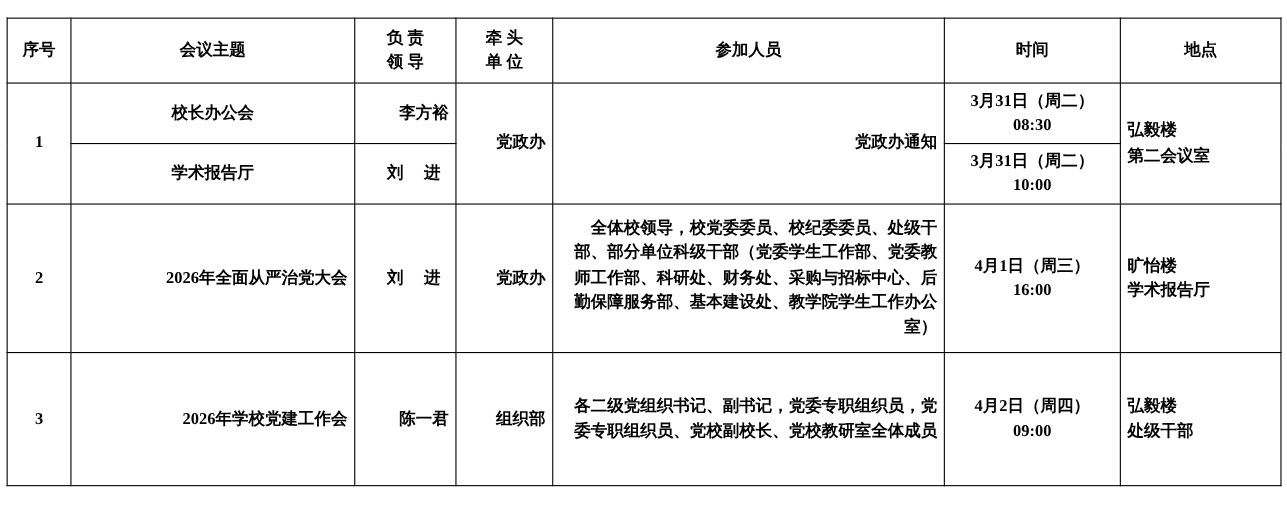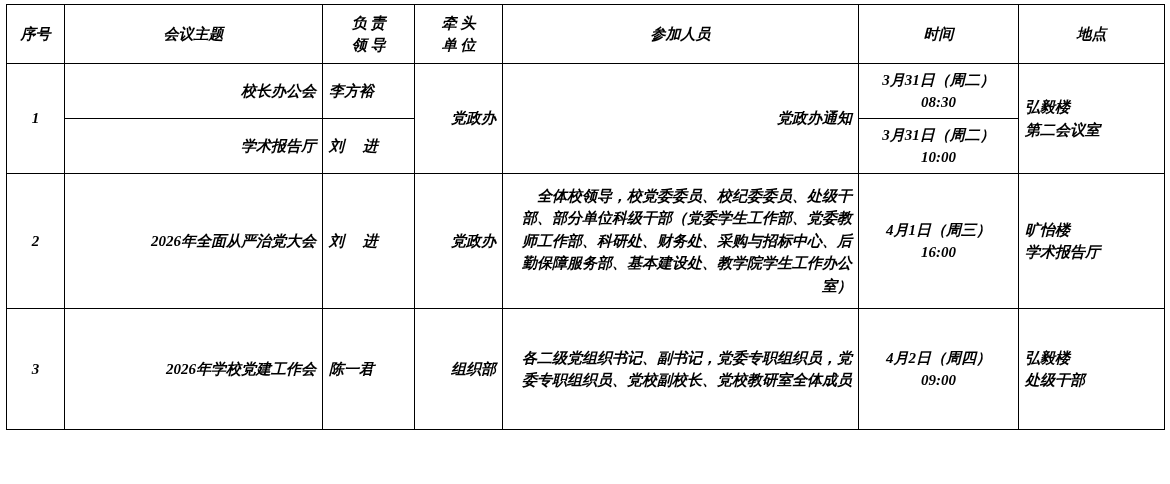--- a/index.html
+++ b/index.html
@@ -12,22 +12,21 @@
     height: 484px;
     font-family: "Liberation Serif", "DejaVu Serif", serif;
     color: #000000;
     overflow: hidden;
   }
   .sheet {
     position: relative;
     width: 1170px;
     height: 396px;
     box-sizing: border-box;
-    padding: 4px 6px 0 6px;
-    font-style: italic;
+    padding: 16px 6px 0 6px;
   }
   table.schedule {
     border-collapse: collapse;
     table-layout: fixed;
     width: 1158px;
     margin: 0;
   }
   table.schedule td, table.schedule th {
     border: 1px solid #000000;
     padding: 4px 6px;
@@ -56,25 +55,25 @@
     line-height: 1.25;
   }
   td.center {
     text-align: right;
   }
   .cell-no {
     text-align: center;
     font-size: 15px;
   }
   .topic-cell {
-    text-align: right;
+    text-align: center;
     height: 46px;
   }
   .leader-cell {
-    text-align: left;
+    text-align: right;
   }
   .spaced {
     letter-spacing: 0.5em;
     padding-left: 0.5em;
     margin-top: 32px;
   }
   .time-cell {
     text-align: center;
     line-height: 1.6;
     height: 46px;

